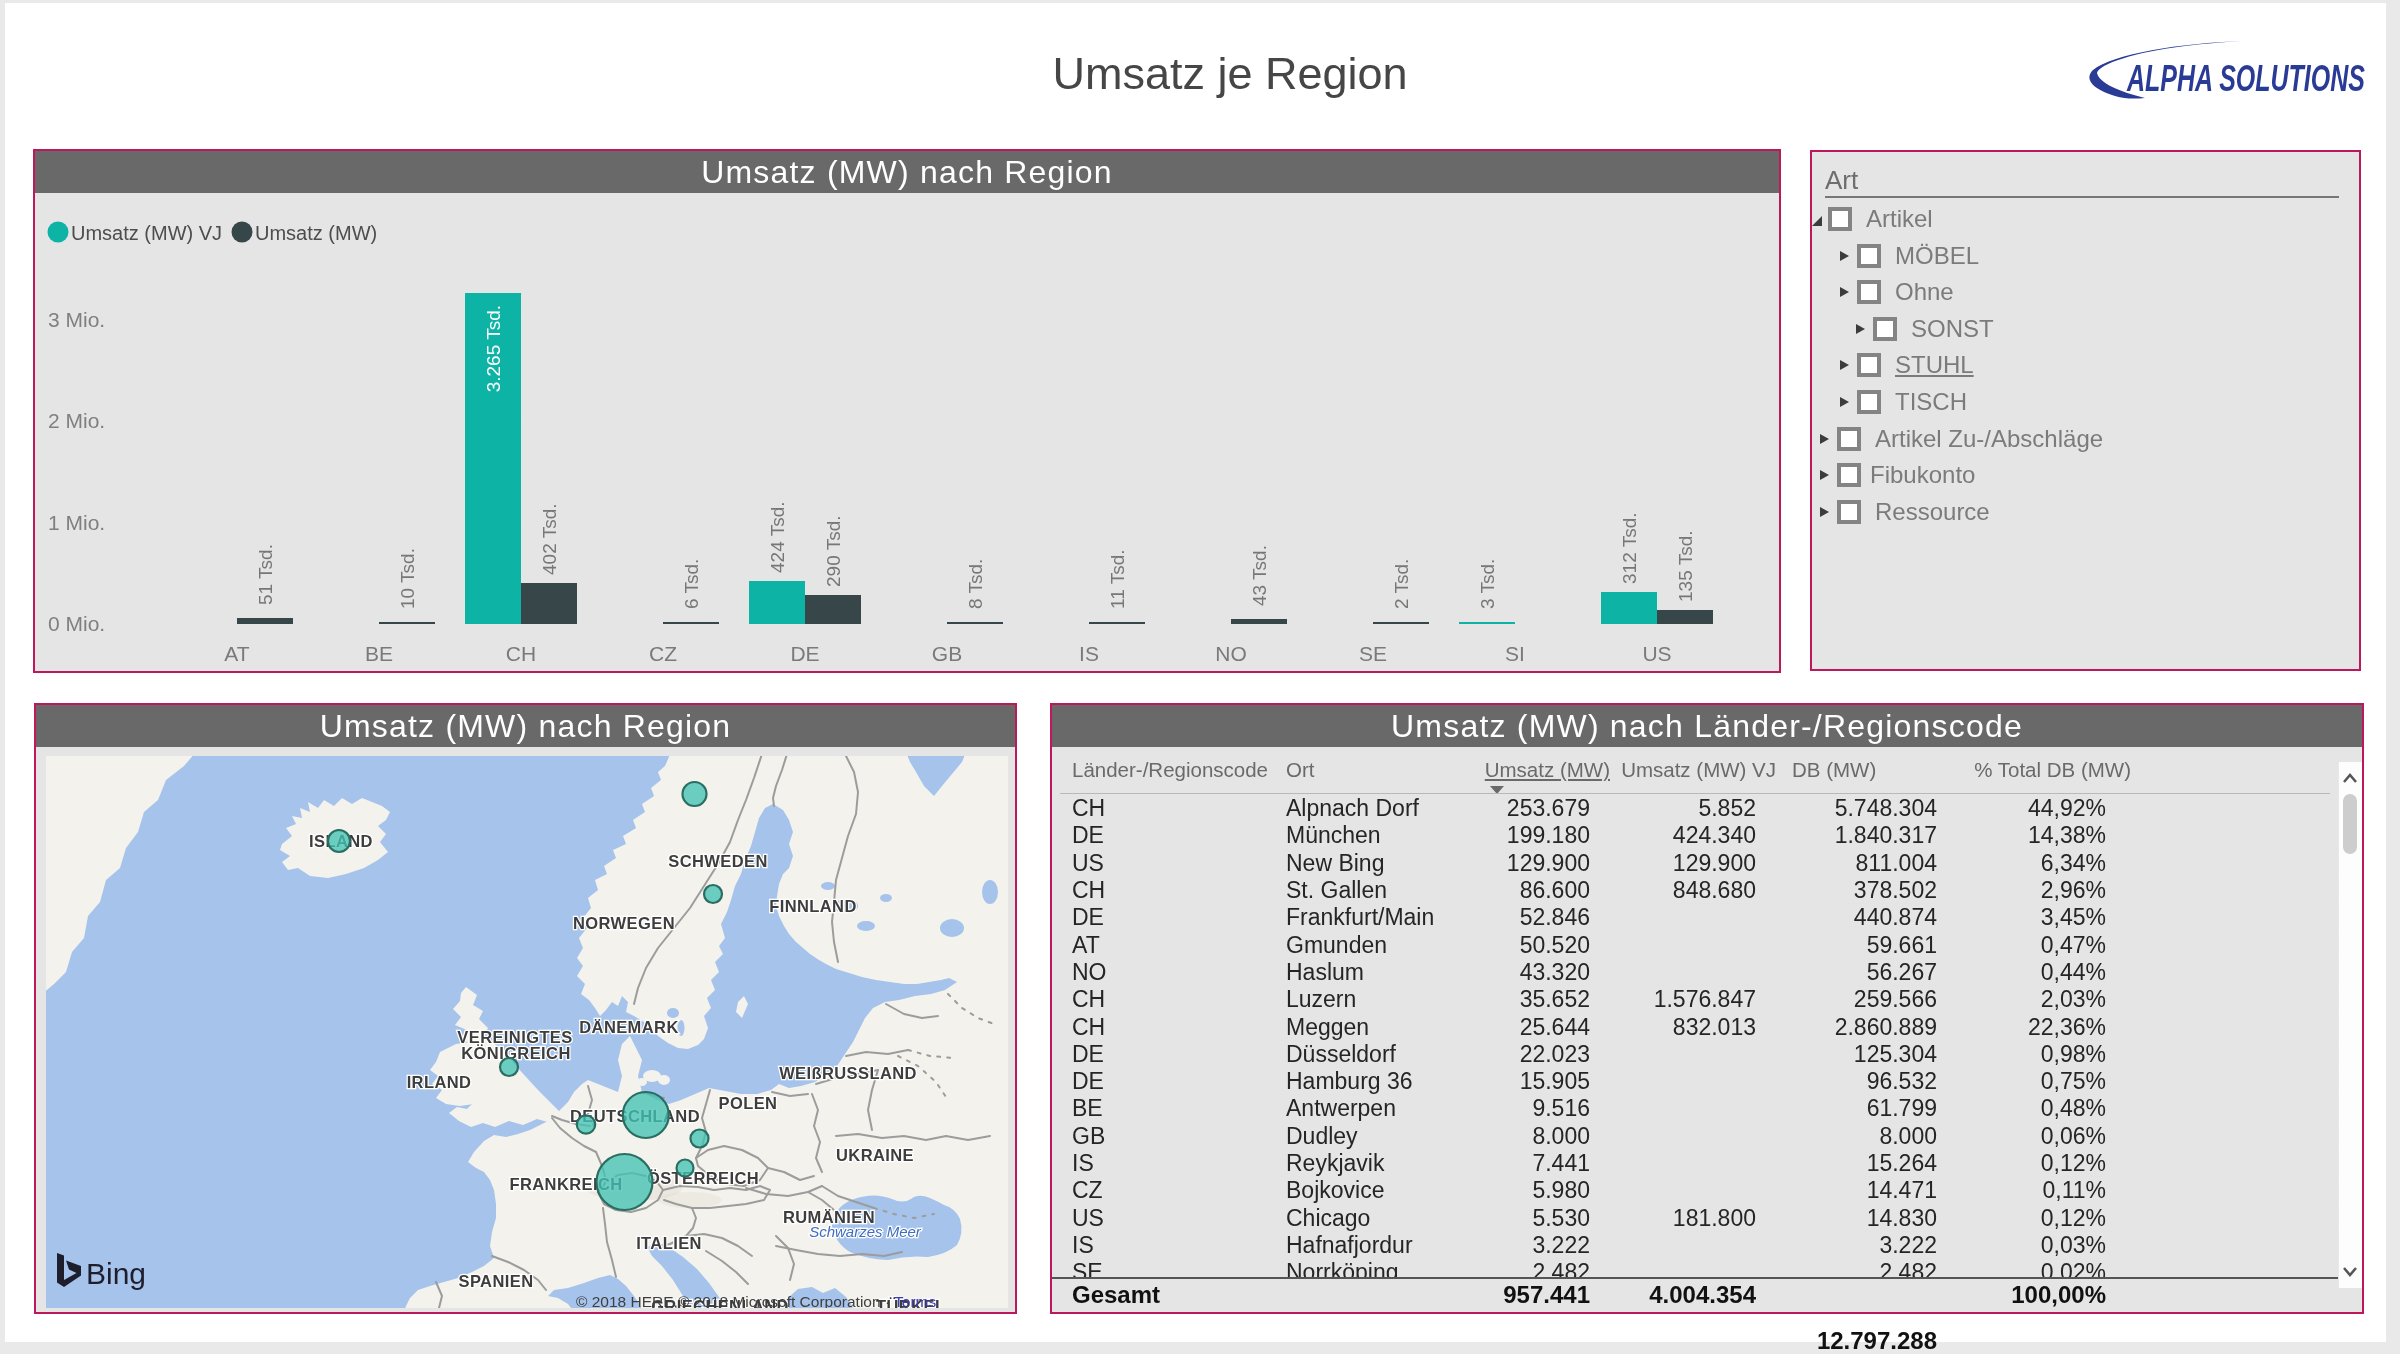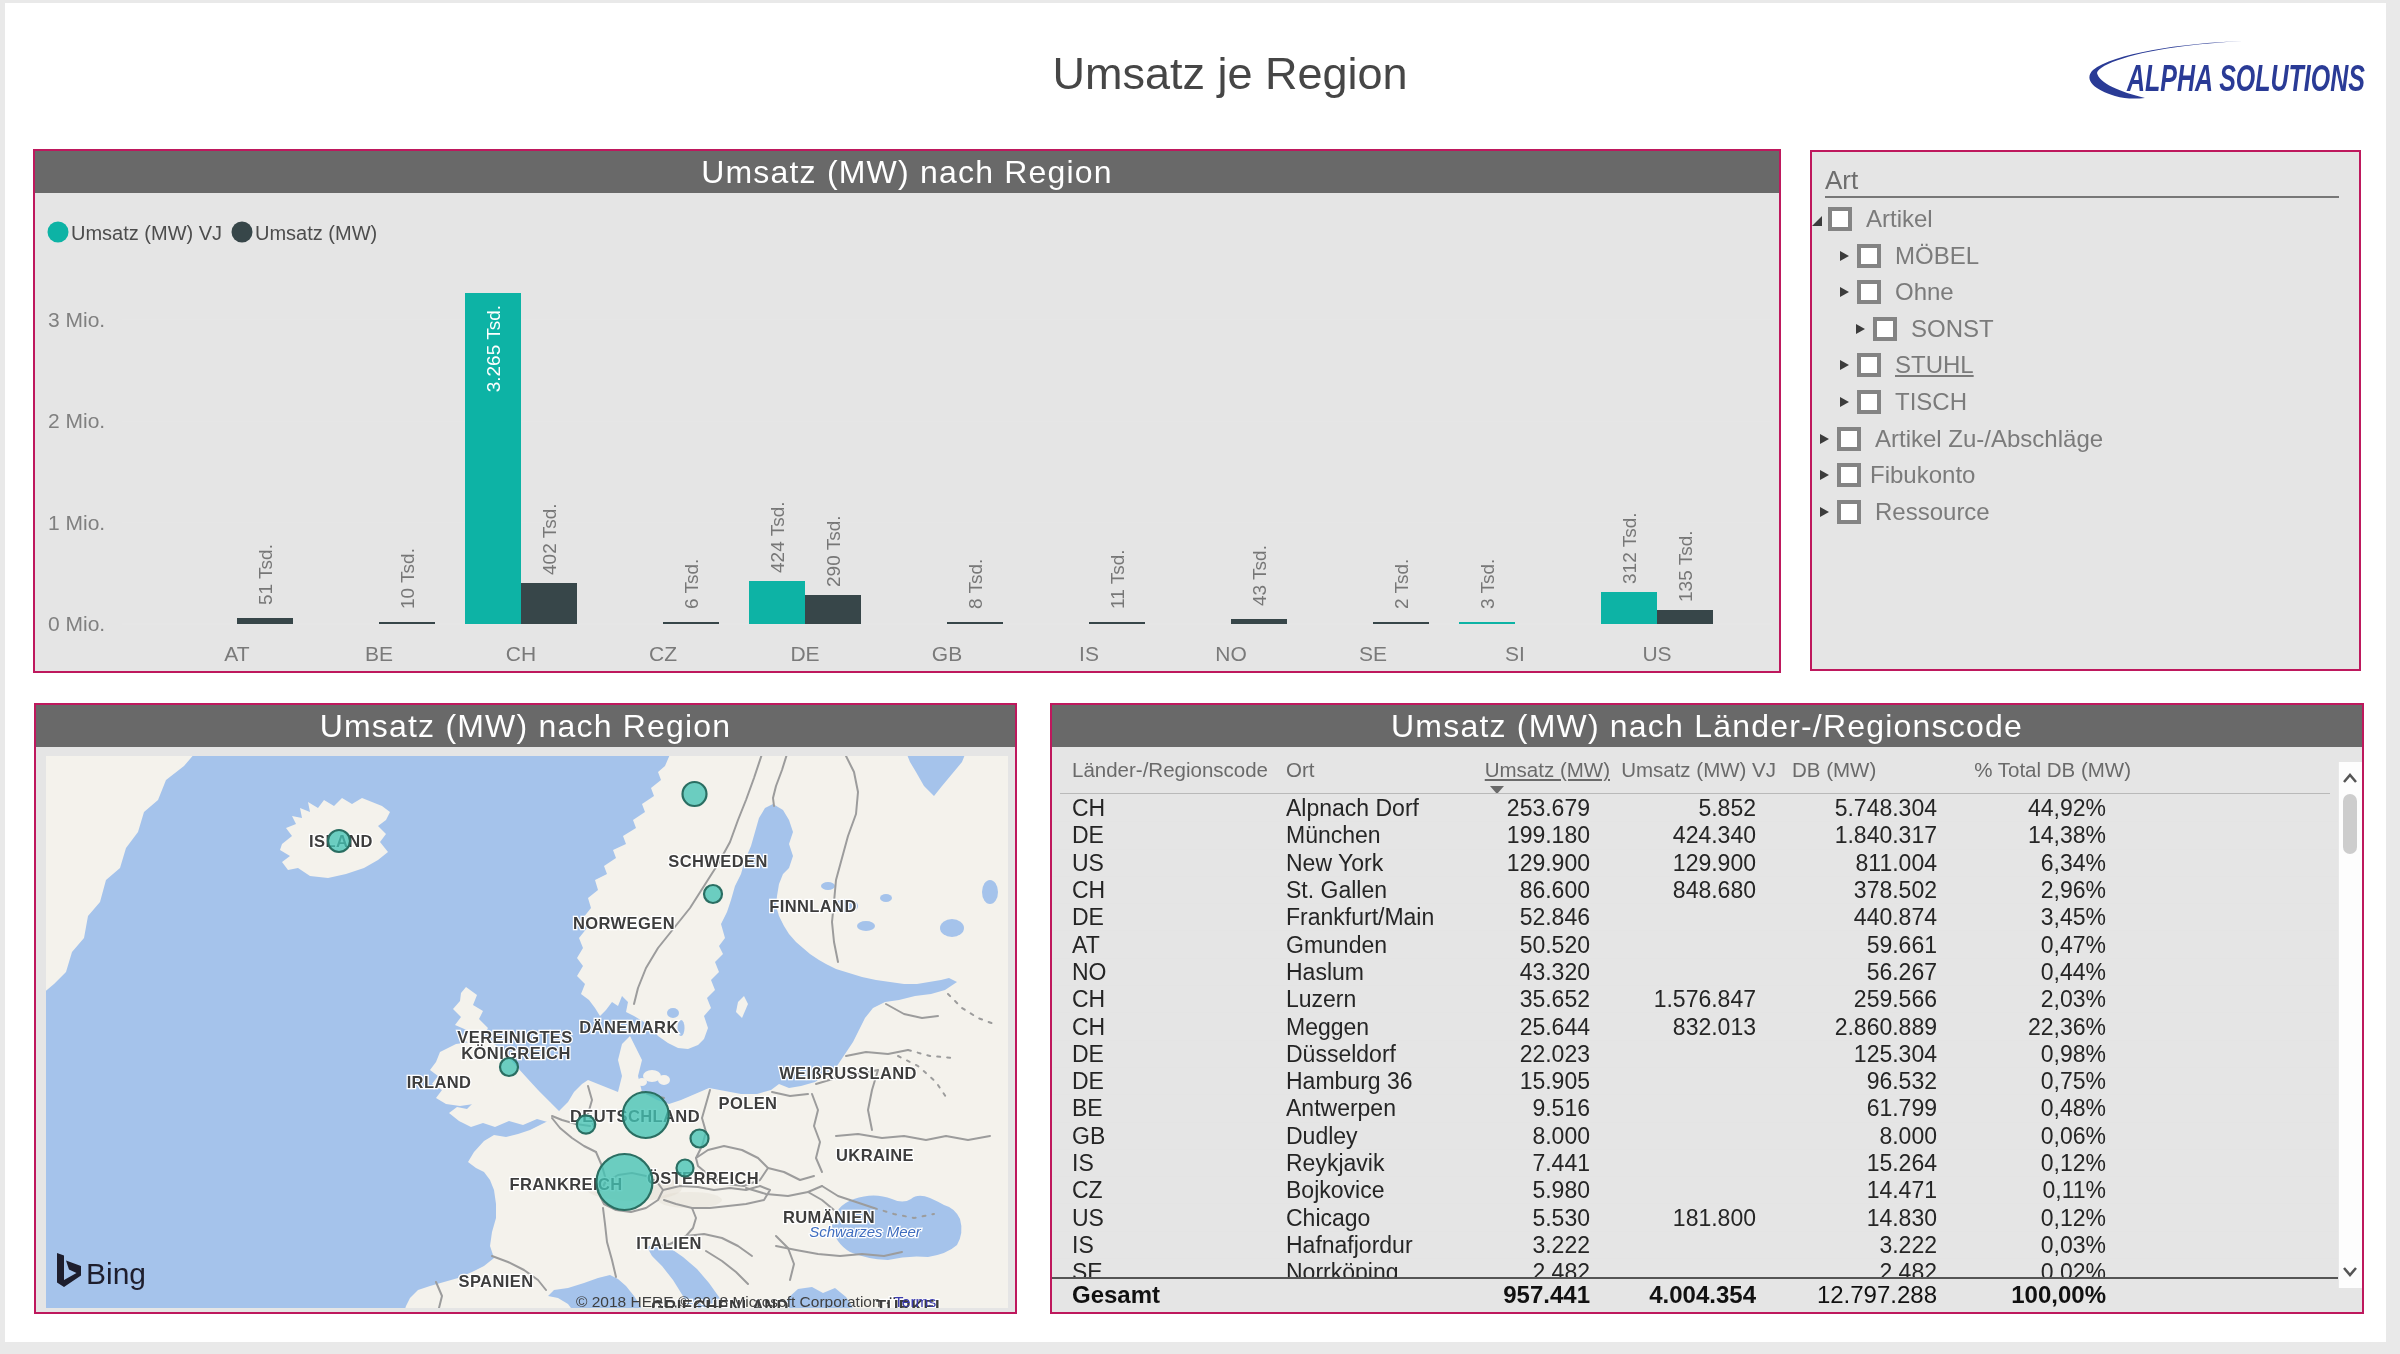--- a/index.html
+++ b/index.html
@@ -350,21 +350,21 @@
     <div class="trw">
         <span class="c1">DE</span>
         <span class="c2">München</span>
         <span class="c3">199.180</span>
         <span class="c4">424.340</span>
         <span class="c5">1.840.317</span>
         <span class="c6">14,38%</span>
       </div>
     <div class="trw">
         <span class="c1">US</span>
-        <span class="c2">New York</span>
+        <span class="c2">New Bing</span>
         <span class="c3">129.900</span>
         <span class="c4">129.900</span>
         <span class="c5">811.004</span>
         <span class="c6">6,34%</span>
       </div>
     <div class="trw">
         <span class="c1">CH</span>
         <span class="c2">St. Gallen</span>
         <span class="c3">86.600</span>
         <span class="c4">848.680</span>
@@ -481,21 +481,21 @@
         <span class="c3">2.482</span>
         <span class="c4"></span>
         <span class="c5">2.482</span>
         <span class="c6">0,02%</span>
       </div>
   </div>
   <div class="tfoot">
     <span class="c1" style="font-weight:bold;">Gesamt</span>
     <span class="c3" style="font-weight:bold;">957.441</span>
     <span class="c4" style="font-weight:bold;">4.004.354</span>
-    <span class="c5" style="font-weight:normal;">12.797.288</span>
+    <span class="c5" style="font-weight:bold;margin-top:46px;">12.797.288</span>
     <span class="c6" style="font-weight:bold;">100,00%</span>
   </div>
   <div class="vscroll">
     <svg width="23" height="526" viewBox="0 0 23 526">
       <path d="M 5,20 L 11,13 L 17,20" stroke="#555" stroke-width="2.5" fill="none"></path>
       <path d="M 5,506 L 11,513 L 17,506" stroke="#555" stroke-width="2.5" fill="none"></path>
       <rect x="4" y="32" width="14" height="60" rx="7" fill="#cdcdcd"></rect>
     </svg>
   </div>
 </div>

